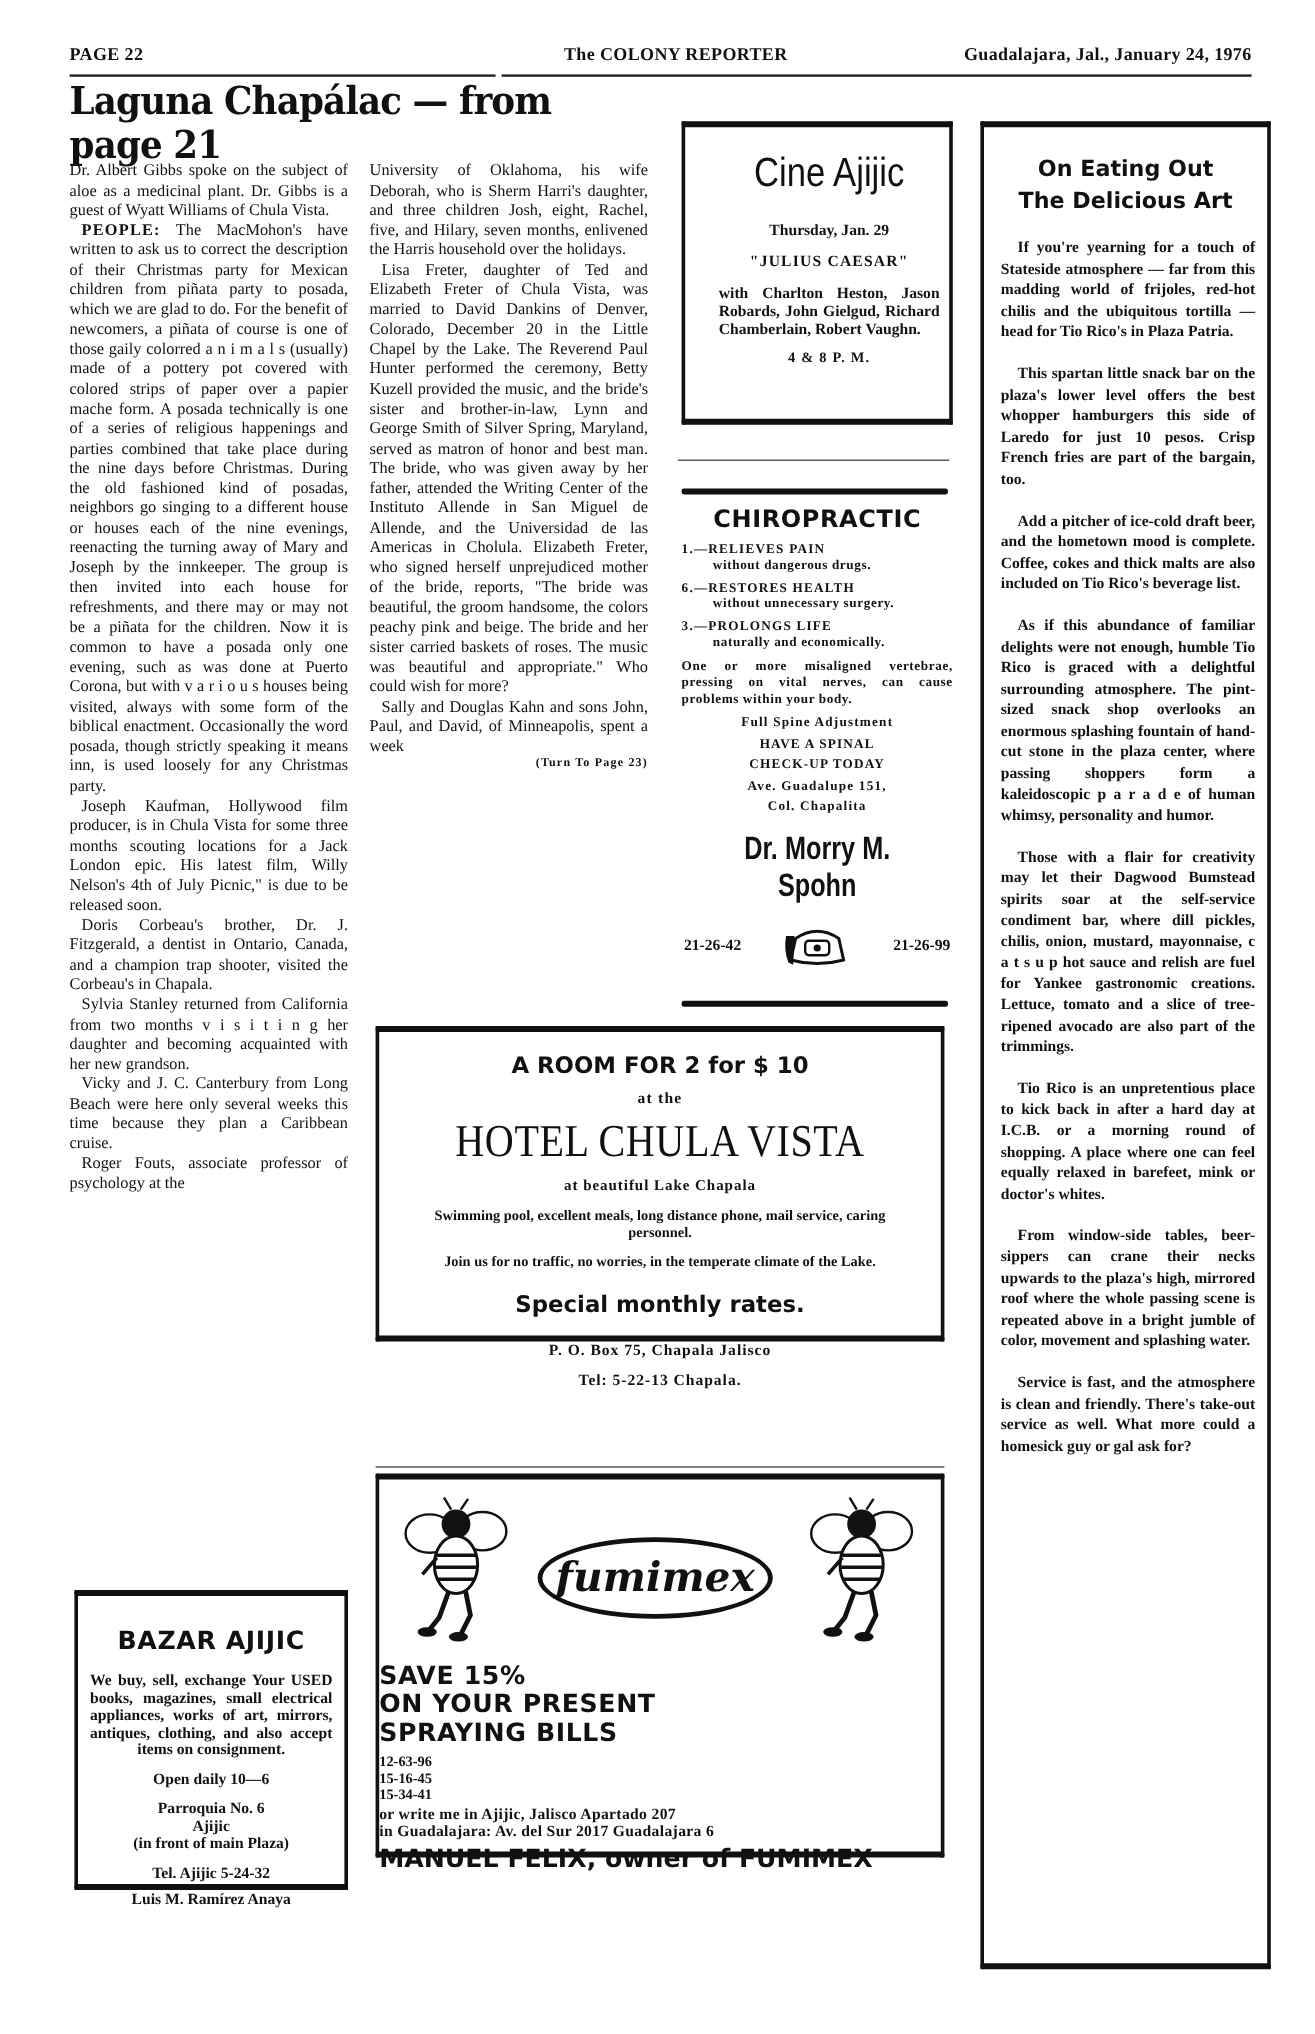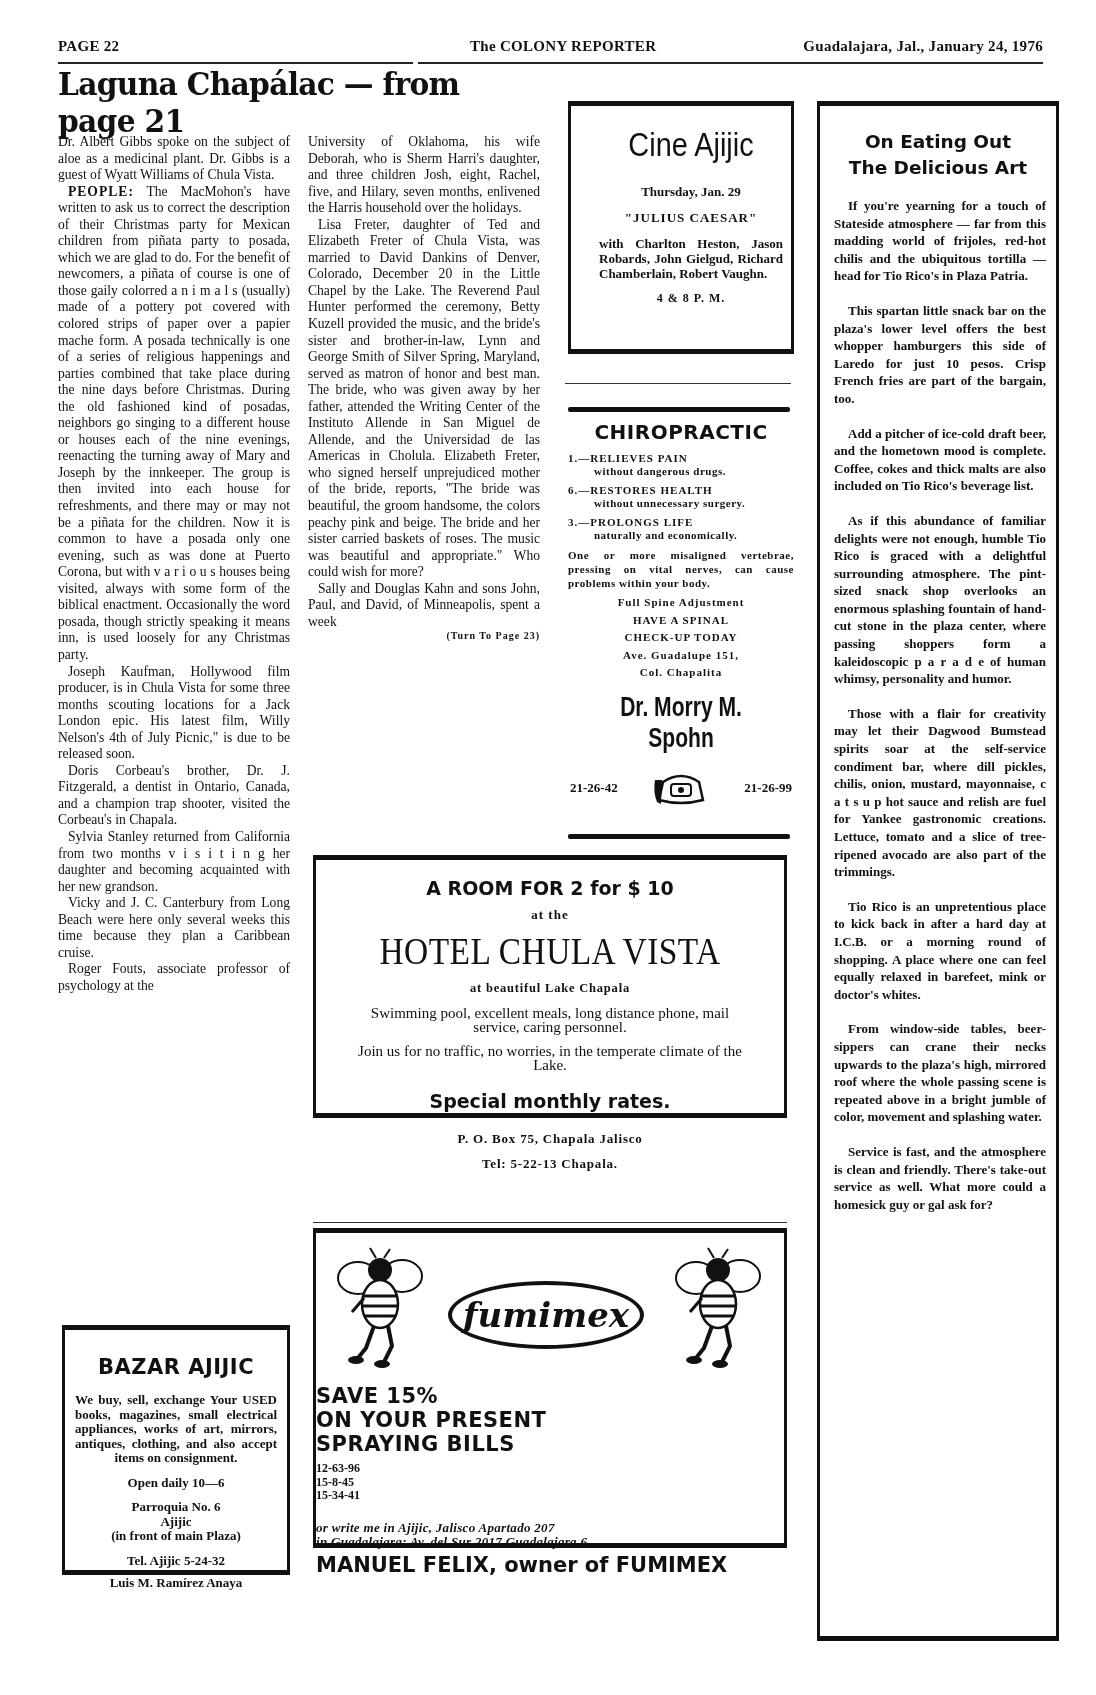--- a/index.html
+++ b/index.html
@@ -52,21 +52,21 @@
   .eat { top: 101px; left: 817px; width: 242px; height: 1540px; }
   .eat-title { text-align: center; margin-top: 28px; font-family: "DejaVu Sans", sans-serif; font-weight: bold; font-size: 18.5px; line-height: 26px; }
   .eat-body { margin: 16px 10px 0 14px; font-size: 13px; font-weight: bold; line-height: 17.6px; text-align: justify; }
   .eat-body p { text-indent: 14px; margin-bottom: 17px; }
 
   .hotel { top: 855px; left: 313px; width: 474px; height: 263px; text-align: center; }
   .hotel-h1 { margin-top: 22px; font-family: "DejaVu Sans", sans-serif; font-weight: bold; font-size: 19px; }
   .hotel-at { margin-top: 8px; font-size: 13px; font-weight: bold; letter-spacing: 1px; }
   .hotel-name { margin-top: 6px; font-family: "Liberation Serif", serif; font-size: 38px; letter-spacing: 0.5px; transform: scaleX(0.88); }
   .hotel-lake { margin-top: 8px; font-size: 12.5px; font-weight: bold; letter-spacing: 0.8px; }
-  .hotel-p { margin: 10px 30px 0 30px; font-size: 15px; font-weight: normal; line-height: 14px; }
+  .hotel-p { margin: 10px 30px 0 30px; font-size: 12px; font-weight: bold; line-height: 14px; }
   .hotel-rates { margin-top: 18px; font-family: "DejaVu Sans", sans-serif; font-size: 19px; font-weight: bold; }
   .hotel-addr { margin-top: 14px; font-size: 13px; font-weight: bold; letter-spacing: 0.8px; line-height: 25px; }
 
   .fumi-rule { position: absolute; top: 1222px; left: 313px; width: 474px; height: 1px; background: #333; }
   .fumi { top: 1228px; left: 313px; width: 474px; height: 320px; }
   .fumi-logo-row { position: relative; height: 130px; margin-top: 18px; }
   .bee { position: absolute; top: 0; width: 90px; height: 125px; }
   .bee.left { left: 20px; }
   .bee.right { right: 20px; }
   .fumi-oval { position: absolute; top: 35px; left: 132px; width: 196px; height: 68px; border: 4px solid #111; border-radius: 50%; display: flex; align-items: center; justify-content: center; font-family: "DejaVu Serif", serif; font-style: italic; font-weight: bold; font-size: 34px; }
@@ -223,24 +223,24 @@
       <path d="M28 52 L16 66" stroke="#111" stroke-width="3"></path>
     </svg>
   </div>
   <div class="fumi-save">
     <div>SAVE 15%</div>
     <div>ON YOUR PRESENT</div>
     <div>SPRAYING BILLS</div>
   </div>
   <div class="fumi-phones">
     <div>12-63-96</div>
-    <div>15-8-45</div>
+    <div>15-16-45</div>
     <div>15-34-41</div>
   </div>
-  <div class="fumi-p" style="margin-top:18px;font-style:italic;">
+  <div class="fumi-p" style="margin-top:2px;">
     <div>or write me in Ajijic, Jalisco Apartado 207</div>
     <div>in Guadalajara: Av. del Sur 2017 Guadalajara 6</div>
   </div>
   <div class="fumi-owner">MANUEL FELIX, owner of FUMIMEX</div>
 </div>
 
 <div class="box bazar">
   <div class="bazar-title">BAZAR AJIJIC</div>
   <div class="bazar-body">We buy, sell, exchange Your USED books, magazines, small electrical appliances, works of art, mirrors, antiques, clothing, and also accept items on consignment.</div>
   <div class="bazar-line">Open daily 10—6</div>

